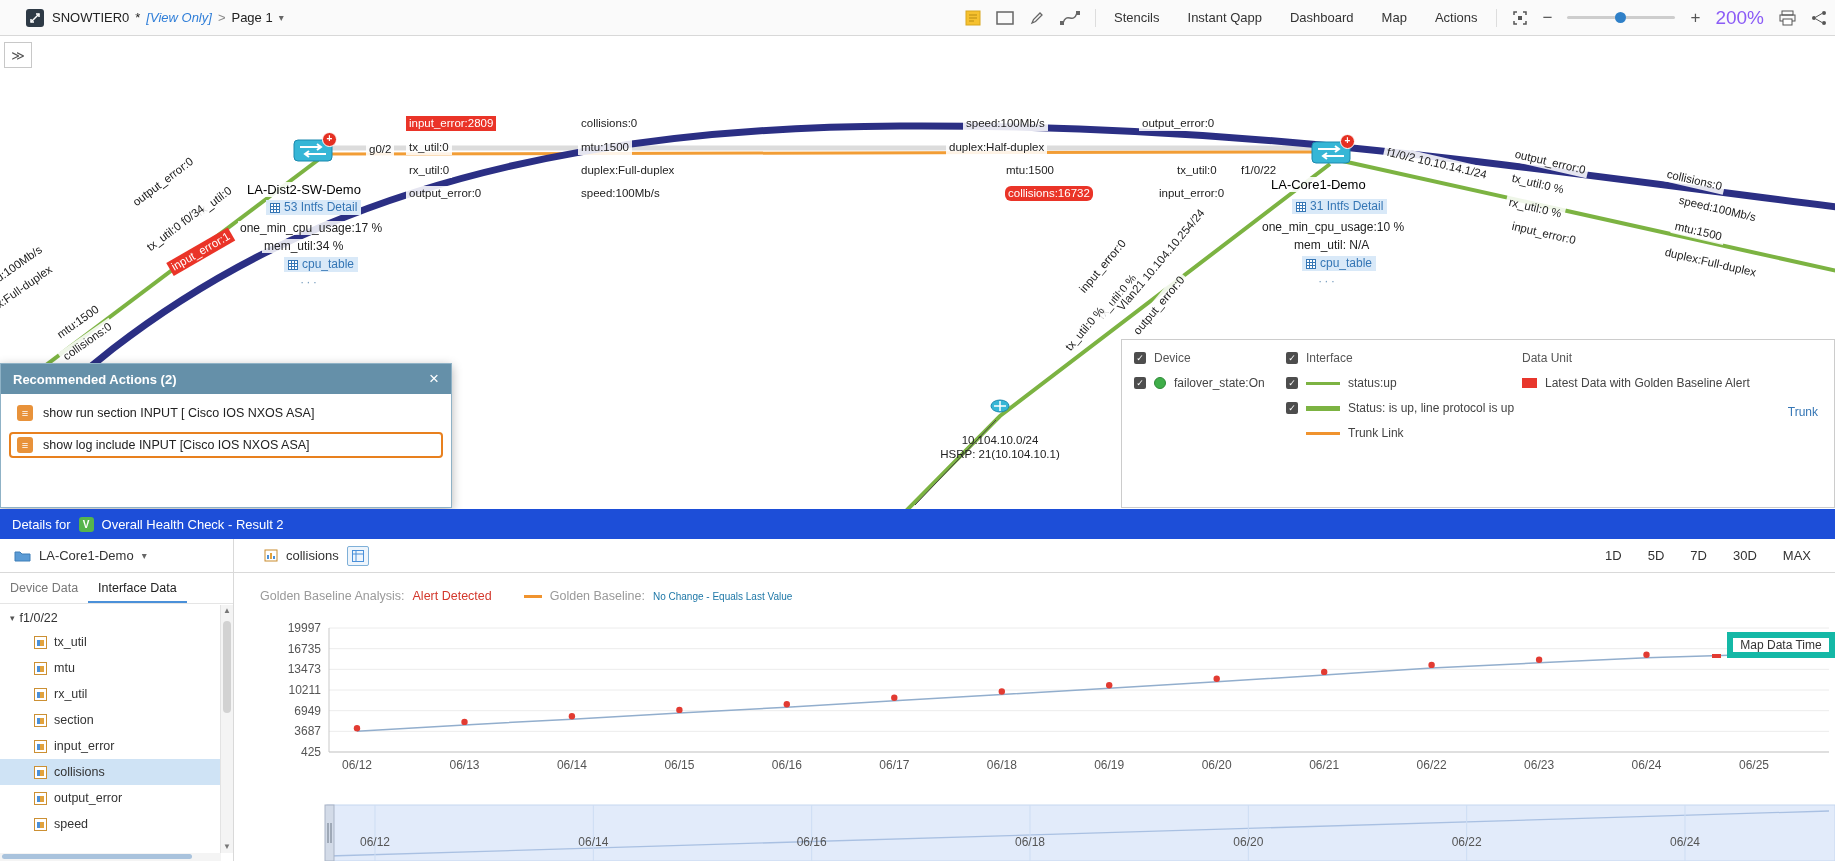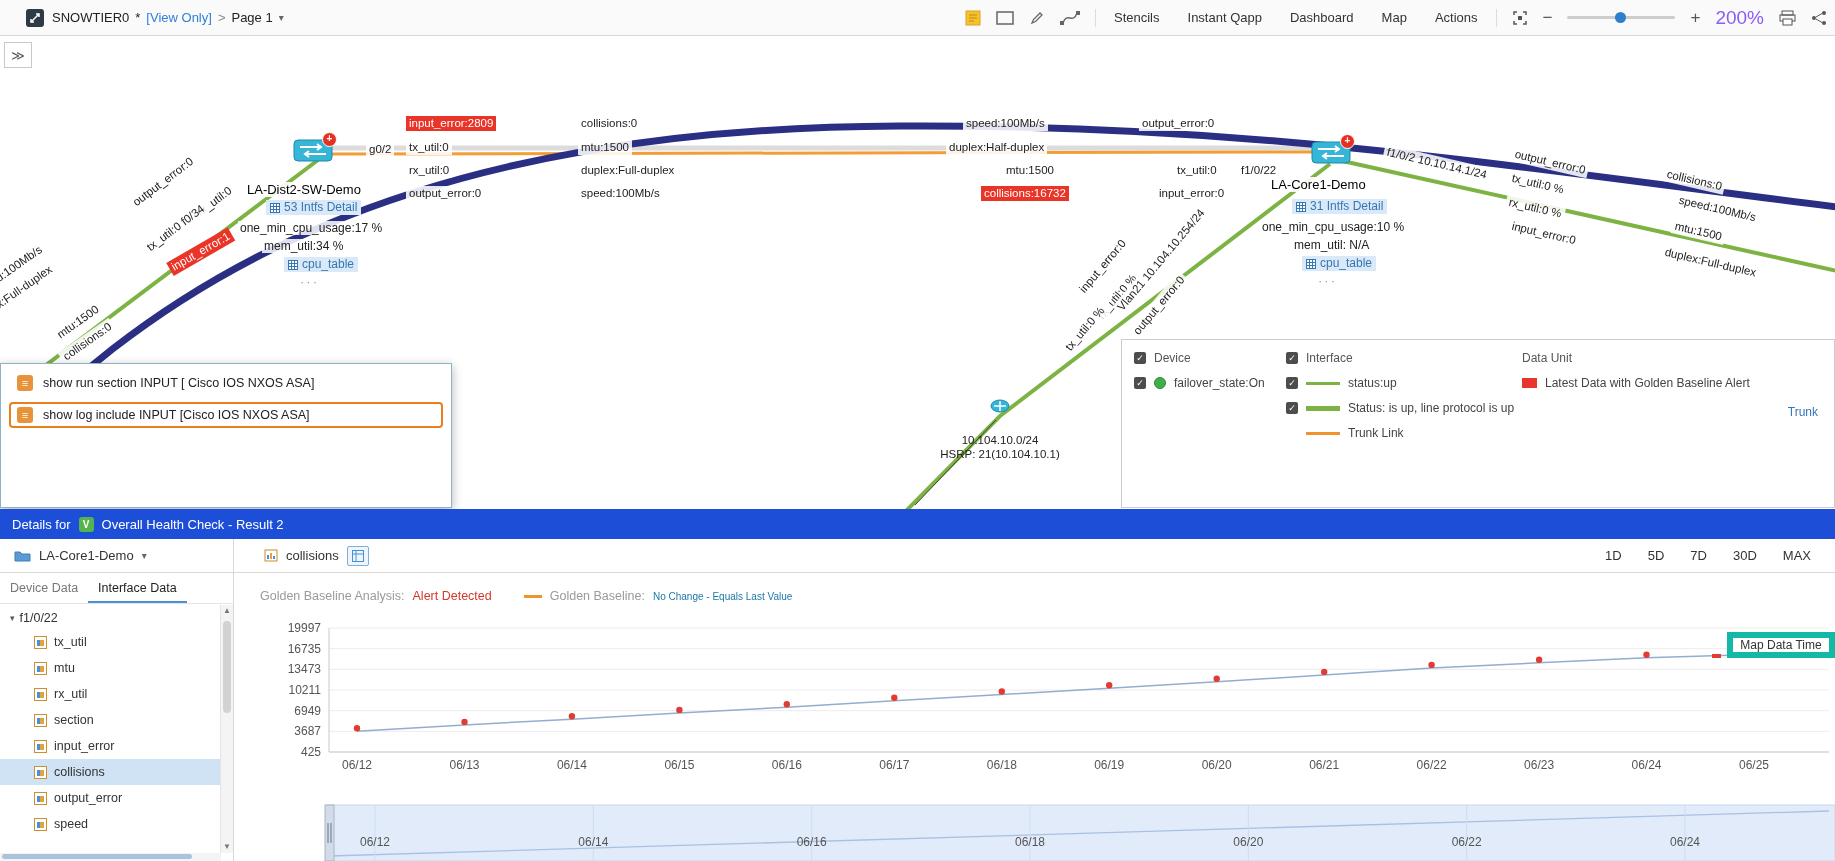--- a/index.html
+++ b/index.html
@@ -1,20 +1,20 @@
 <!DOCTYPE html>
 <html><head>
 <meta charset="utf-8">
 <style>
   html,body{margin:0;padding:0;background:#fff;}
   #app{position:relative;width:1835px;height:861px;overflow:hidden;font-family:"Liberation Sans",sans-serif;background:#fff;}
   
   #toolbar{position:absolute;top:0;left:0;right:0;height:36px;background:#fafafa;border-bottom:1px solid #d8d8d8;display:flex;align-items:center;padding-left:26px;box-sizing:border-box;}
   .bc{display:flex;align-items:center;gap:6px;font-size:13px;color:#222;}
-  .bc .vo{color:#2f7ed8;}
+  .bc .vo{color:#2f7ed8;font-style:italic;}
   .bc .sep{color:#888;}
   .bc .caret{color:#666;font-size:10px;}
   #tb-right{margin-left:auto;display:flex;align-items:center;gap:15px;padding-right:8px;}
   .tbi{display:inline-flex;align-items:center;justify-content:center;cursor:default;}
   .vsep{width:1px;height:18px;background:#ddd;}
   .menu-item{font-size:13px;color:#333;padding:0 3px;}
   .slider{width:108px;height:3px;background:#cdcdcd;border-radius:2px;position:relative;}
   .slider .knob{position:absolute;left:44%;top:-4px;width:11px;height:11px;border-radius:50%;background:#2f80c8;}
   .zoomtxt{font-size:19px;color:#8b5cf6;}
   .pm{font-size:17px;color:#555;line-height:1;}
@@ -193,21 +193,21 @@
         <div class="mlab" style="left: 406px; top: 104px;">tx_util:0</div>
         <div class="mlab" style="left: 406px; top: 127px;">rx_util:0</div>
         <div class="mlab" style="left: 406px; top: 150px;">output_error:0</div>
         <div class="mlab" style="left: 578px; top: 80px;">collisions:0</div>
         <div class="mlab" style="left: 578px; top: 104px;">mtu:1500</div>
         <div class="mlab" style="left: 578px; top: 127px;">duplex:Full-duplex</div>
         <div class="mlab" style="left: 578px; top: 150px;">speed:100Mb/s</div>
         <div class="mlab" style="left: 963px; top: 80px;">speed:100Mb/s</div>
         <div class="mlab" style="left: 946px; top: 104px;">duplex:Half-duplex</div>
         <div class="mlab" style="left: 1003px; top: 127px;">mtu:1500</div>
-        <div class="mlab red" style="left: 981px; top: 150px;">collisions:16732</div>
+        <div class="mlab red" style="left: 1005px; top: 150px; border-radius: 6px;">collisions:16732</div>
         <div class="mlab" style="left: 1139px; top: 80px;">output_error:0</div>
         <div class="mlab" style="left: 1174px; top: 127px;">tx_util:0</div>
         <div class="mlab" style="left: 1238px; top: 127px;">f1/0/22</div>
         <div class="mlab" style="left: 1156px; top: 150px;">input_error:0</div>
         <div class="mlab" style="left: 132px; top: 162px; transform: rotate(-37deg);">output_error:0</div>
         <div class="mlab" style="left: 196px; top: 172px; transform: rotate(-37deg);">rx_util:0</div>
         <div class="mlab" style="left: 146px; top: 207px; transform: rotate(-37deg);">tx_util:0  f0/34</div>
         <div class="mlab red" style="left: 170px; top: 226px; transform: rotate(-30deg);">input_error:1</div>
         <div class="mlab" style="left: -26px; top: 252px; transform: rotate(-35deg);">speed:100Mb/s</div>
         <div class="mlab" style="left: -28px; top: 280px; transform: rotate(-35deg);">duplex:Full-duplex</div>
@@ -288,20 +288,24 @@
           <ellipse cx="10" cy="8" rx="9" ry="6" fill="#36b6d6" stroke="#1b89ae"></ellipse>
           <path d="M4 8 H16 M10 3 V13" stroke="#fff" stroke-width="1.5"></path>
         </svg>
     </div>
     <div class="hsrp-lab" style="left:890px;top:398px;">10.104.10.0/24</div>
     <div class="hsrp-lab" style="left:890px;top:412px;">HSRP: 21(10.104.10.1)</div>
 
     <div id="map-expander">≫</div>
 
     <div id="rec-panel">
+      <div class="ra-head">
+        <span>Recommended Actions (2)</span>
+        <span class="ra-close">×</span>
+      </div>
       <div id="ra-list">
           <div class="ra-row">
             <span class="ra-ic">≡</span>
             <span>show run section INPUT [ Cisco IOS NXOS ASA]</span>
           </div>
           <div class="ra-row hl">
             <span class="ra-ic">≡</span>
             <span>show log include INPUT [Cisco IOS NXOS ASA]</span>
           </div>
         </div>

